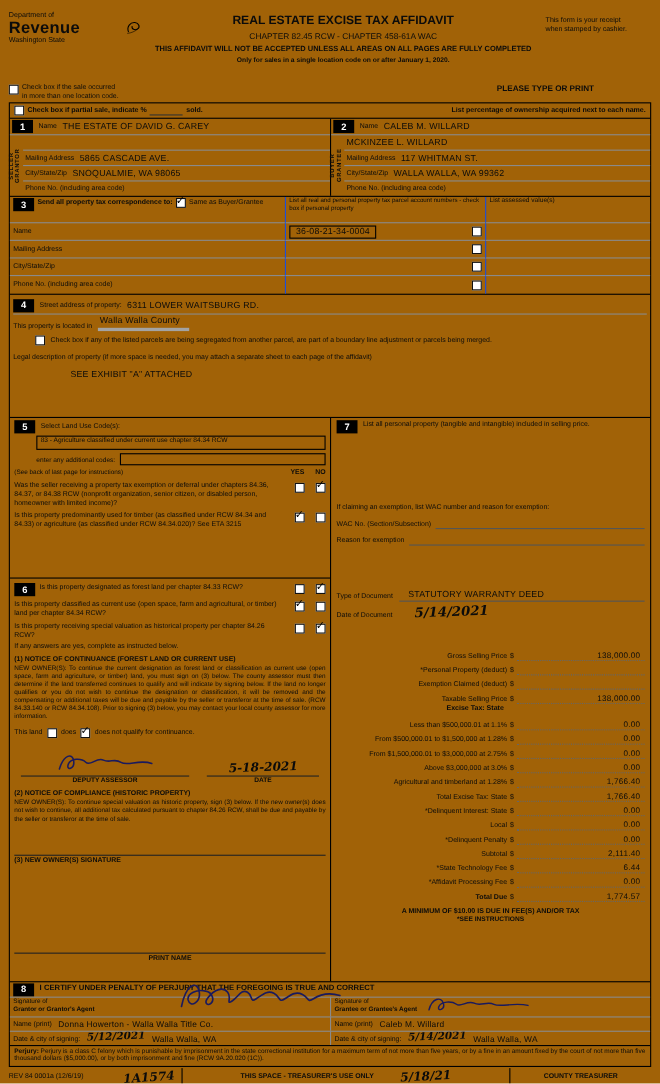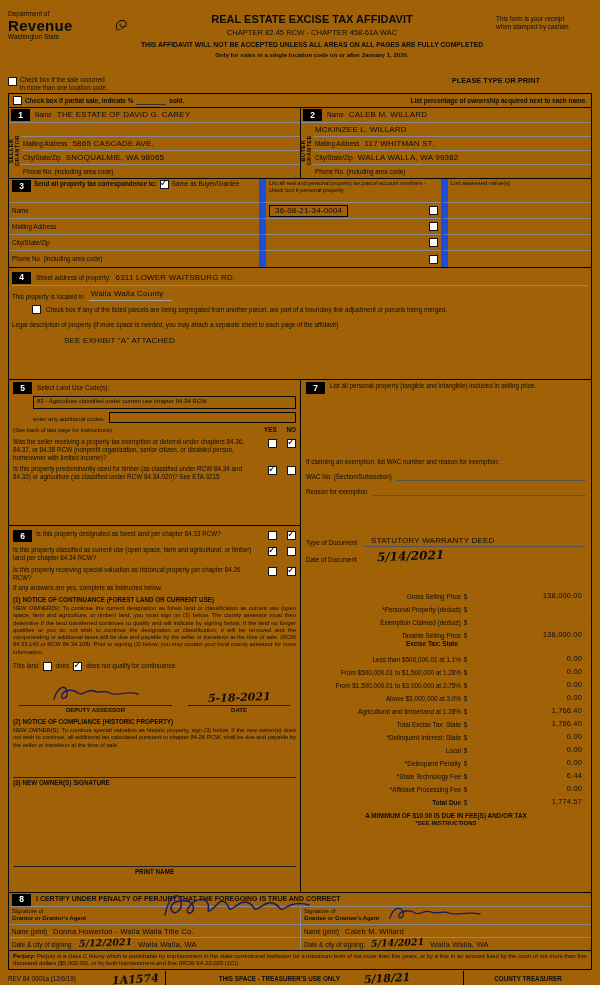--- a/index.html
+++ b/index.html
@@ -38,32 +38,32 @@
   .party-lower{flex:1;display:flex;}
   .side-label{width:12px;display:flex;align-items:center;justify-content:center;}
   .side-vert{writing-mode:vertical-rl;transform:rotate(180deg);font-size:5.4px;font-weight:bold;letter-spacing:.6px;line-height:1.05;}
   .side-vert span{display:block;text-align:center;}
   .party-fields{flex:1;display:flex;flex-direction:column;}
   .frow{flex:1;display:flex;align-items:center;gap:5px;padding:0 2px;border-bottom:1px solid #8a8a8a;}
   .frow.last{border-bottom:none;}
   
   .sec3{height:88px;border-bottom:1px solid #000;display:grid;grid-template-columns:250px 182px 1fr;grid-template-rows:24px 16px 16px 16px 16px;}
   .s3c{border-bottom:1px solid #8a8a8a;padding:1px 3px;display:flex;align-items:center;gap:3px;box-sizing:border-box;}
-  .s3c.mid,.s3c.right{border-left:7px solid #1d4ed8;}
+  .s3c.mid,.s3c.right{border-left:1px solid #1d4ed8;}
   .s3c.head{align-items:flex-start;}
   .s3c.head.mid{font-size:5.6px;line-height:1.2;}
   .s3c.head.right{font-size:6px;}
   .s3c.lastrow{border-bottom:none;}
   .parcel-box{border:1px solid #000;padding:0 5px;font-size:8px;}
   .s3c.mid .cb{margin-left:auto;}
   
   .sec4{height:112px;border-bottom:1px solid #000;padding:2px 3px 0;box-sizing:border-box;}
   .s4-row1{display:flex;align-items:center;gap:5px;height:15px;border-bottom:1px solid #8a8a8a;}
   .s4-row2{display:flex;align-items:flex-end;gap:5px;height:15px;}
-  .uline{border-bottom:1px solid #a3a3a3;padding:0 8px 1px 2px;}
+  .uline{border-bottom:3px solid #a3a3a3;padding:0 8px 1px 2px;}
   .s4-row3{margin-top:4px;display:flex;align-items:center;gap:5px;padding-left:20px;}
   .s4-row4{margin-top:7px;}
   .s4-legal{margin:7px 0 0 52px;font-size:8px;}
   
   .mid-cols{height:512px;display:flex;border-bottom:1px solid #000;}
   .left-col{width:292px;border-right:1px solid #000;display:flex;flex-direction:column;box-sizing:border-box;}
   .right-col{flex:1;display:flex;flex-direction:column;}
   
   .sec5{height:146px;border-bottom:1px solid #000;padding:2px 4px;display:flex;flex-direction:column;box-sizing:border-box;}
   .s5-head{display:flex;align-items:center;gap:5px;}
@@ -483,20 +483,25 @@
               <span class="mlabel">Local</span>
               <span class="mdollar">$</span>
               <span class="mval typed">0.00</span>
             </div>
             <div class="mrow">
               <span class="mlabel">*Delinquent Penalty</span>
               <span class="mdollar">$</span>
               <span class="mval typed">0.00</span>
             </div>
             <div class="mrow">
+              <span class="mlabel">Subtotal</span>
+              <span class="mdollar">$</span>
+              <span class="mval typed">2,111.40</span>
+            </div>
+            <div class="mrow">
               <span class="mlabel">*State Technology Fee</span>
               <span class="mdollar">$</span>
               <span class="mval typed">6.44</span>
             </div>
             <div class="mrow">
               <span class="mlabel">*Affidavit Processing Fee</span>
               <span class="mdollar">$</span>
               <span class="mval typed">0.00</span>
             </div>
             <div class="mrow">

